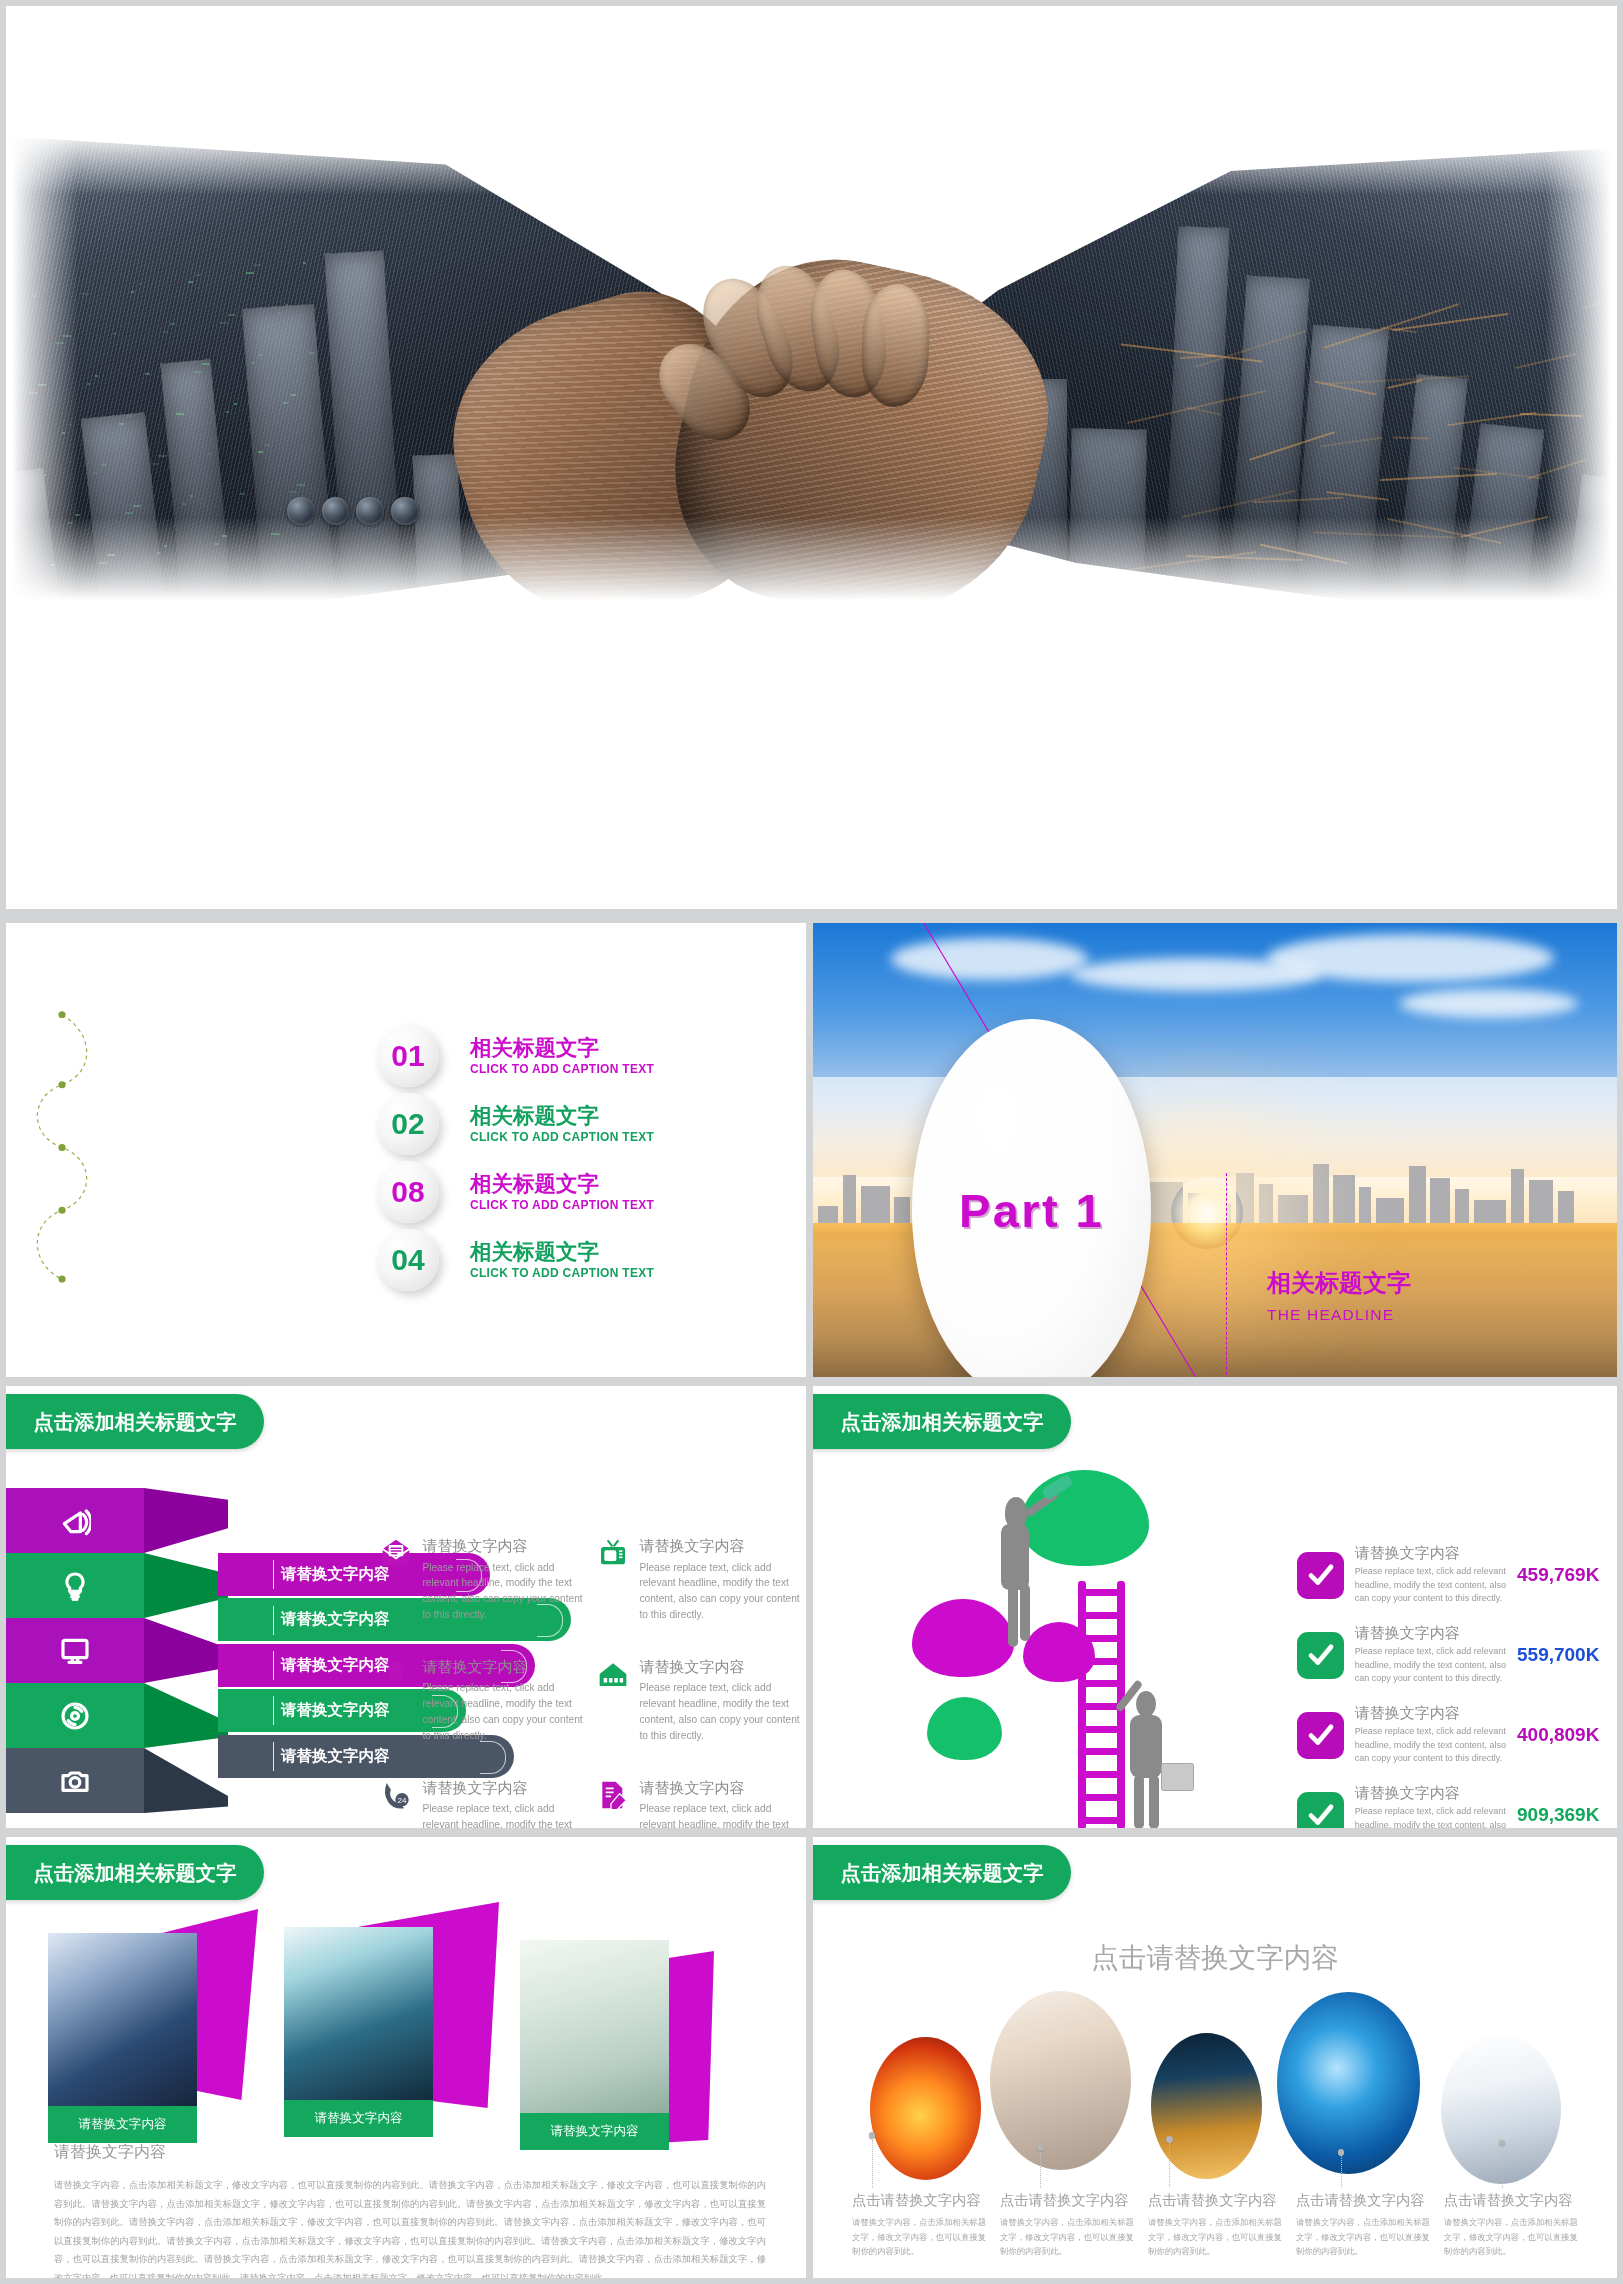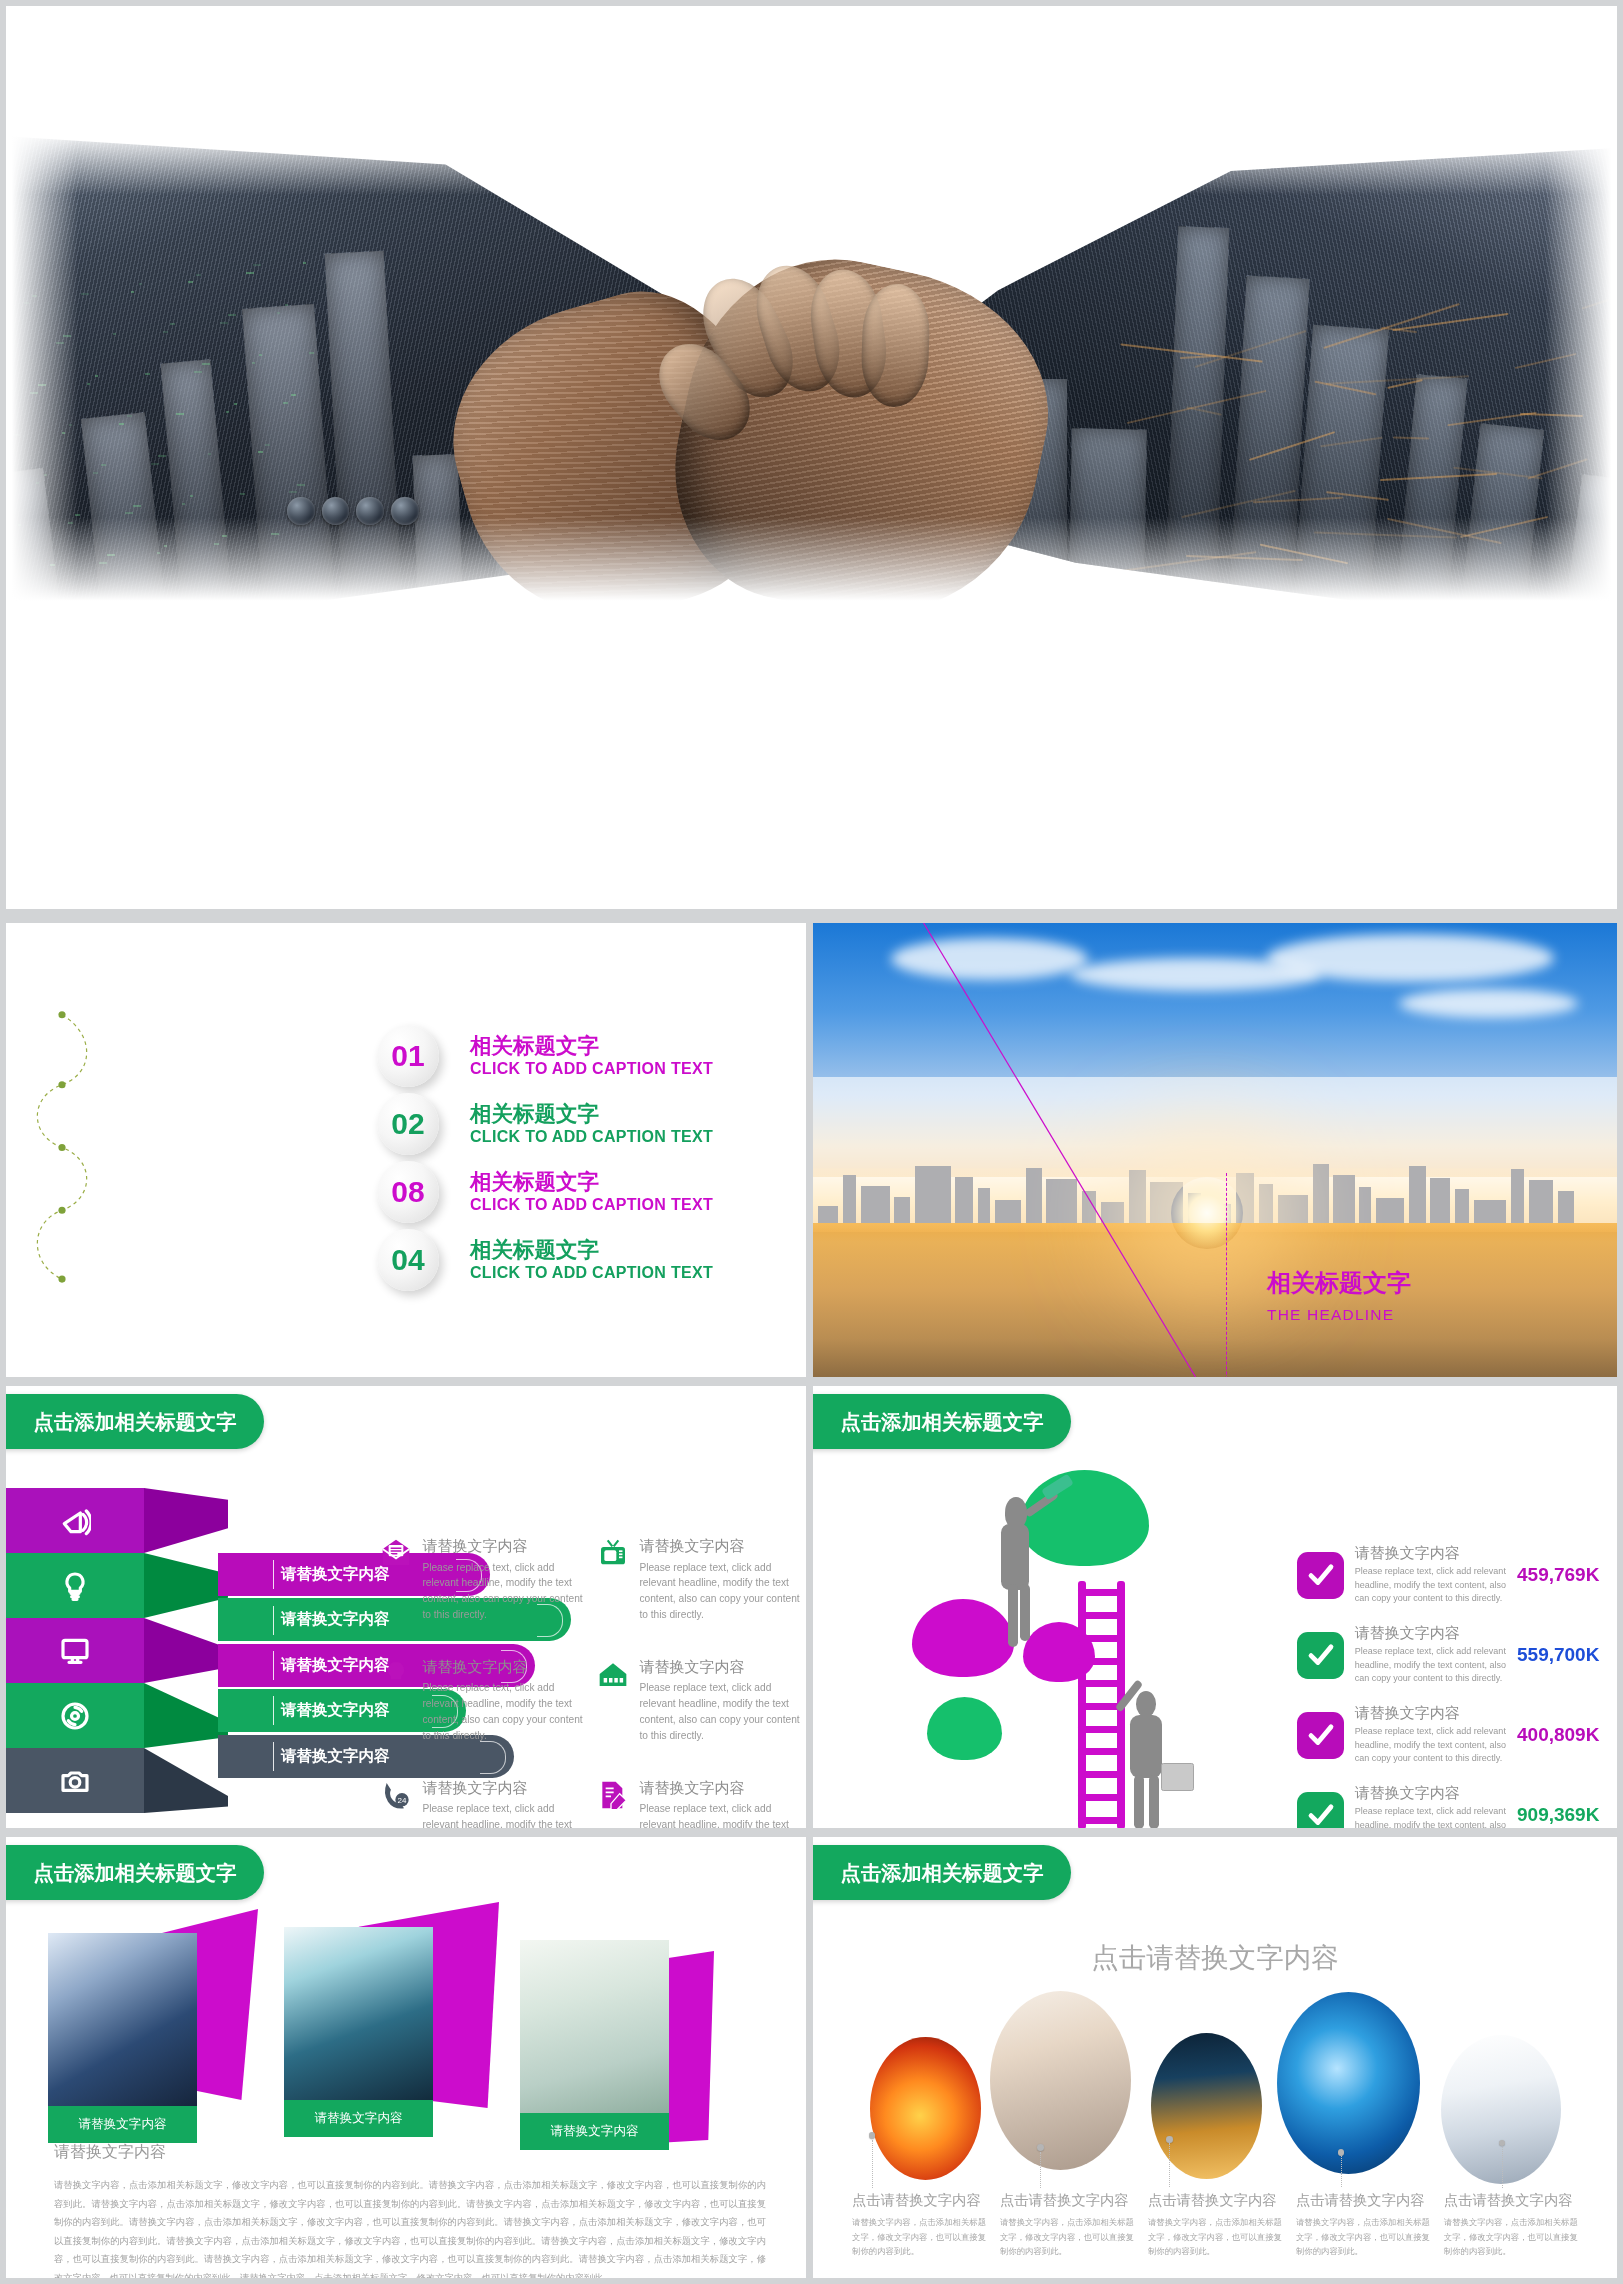--- a/index.html
+++ b/index.html
@@ -108,21 +108,21 @@
   .toc-row{ position:relative; height:68px; display:flex; align-items:center; }
   .toc-circle{
     position:absolute; left:24px; width:62px; height:62px; border-radius:50%;
     background:radial-gradient(ellipse at 35% 28%,#ffffff 0%,#f6f6f6 45%,#dcdcdc 100%);
     box-shadow:3.6px 4.8px 9.6px rgba(0,0,0,.18);
     display:flex; align-items:center; justify-content:center;
     font-size:30px; font-weight:bold;
   }
   .toc-txt{ position:absolute; left:117px; }
   .toc-txt .h{ font-size:21.5px; font-weight:bold; line-height:1.15; }
-  .toc-txt .c{ font-size:16px; font-weight:bold; letter-spacing:0.3px; margin-top:1.2px; }
+  .toc-txt .c{ font-size:12px; font-weight:bold; letter-spacing:0.3px; margin-top:1.2px; }
   .snake{ position:absolute; left:16.7px; top:1010px; width:96px; height:281px; pointer-events:none;}
 
   
   .part-photo{ position:absolute; inset:0; }
   .sky{ position:absolute; left:0; top:0; width:100%; height:56%;
         background:linear-gradient(180deg,#1b78d6 0%,#4f9ae4 35%,#a9c9ec 68%,#e8d2ad 88%,#f0c07c 100%); }
   .cloud{ position:absolute; background:rgba(255,255,255,.78); border-radius:50%; filter:blur(6px); }
   .water{ position:absolute; left:0; top:62%; width:100%; height:38%;
         background:linear-gradient(180deg,#f0a93a 0%,#e9b158 22%,#d8a35a 50%,#b98d52 78%,#8d6c42 100%); }
   .sunband{ position:absolute; left:0; top:54%; width:100%; height:14%;
@@ -453,20 +453,23 @@
           <b style="left:698px;width:13px;height:54px"></b>
           <b style="left:716px;width:24px;height:43px"></b>
           <b style="left:745px;width:15.5px;height:32px"></b>
         </div>
       <div class="sun"></div>
       <div class="part-overlay"></div>
     </div>
     <svg class="part-diag" viewBox="0 0 1345 760" preserveAspectRatio="none">
       <line x1="185" y1="0" x2="640" y2="760" stroke="#cc0ccc" stroke-width="2"></line>
     </svg>
+    <div class="part-oval">
+      <span>Part 1</span>
+    </div>
     <div class="part-vline"></div>
     <div class="part-head">
       <div class="h">相关标题文字</div>
       <div class="e">THE HEADLINE</div>
     </div>
   </div>
 
   <div class="slide s-layer">
     <div class="pill">点击添加相关标题文字</div>
     <div class="stack" id="stack">

